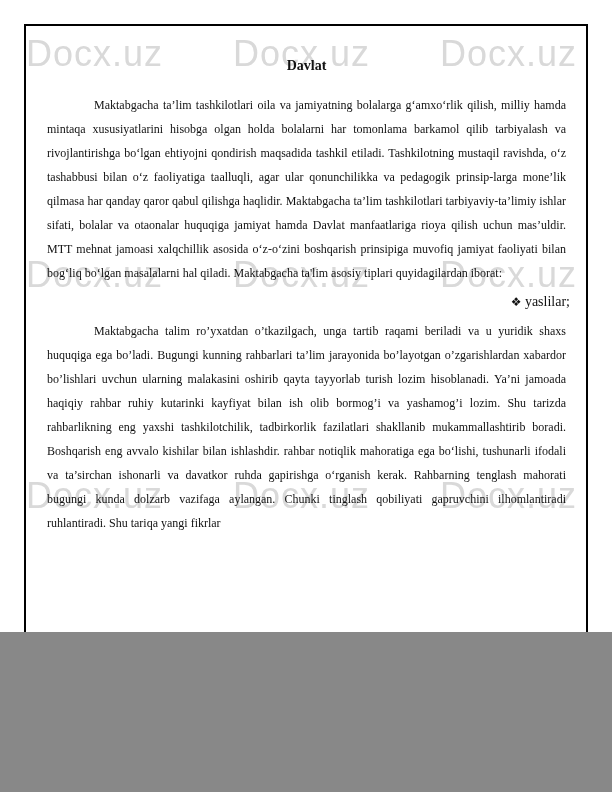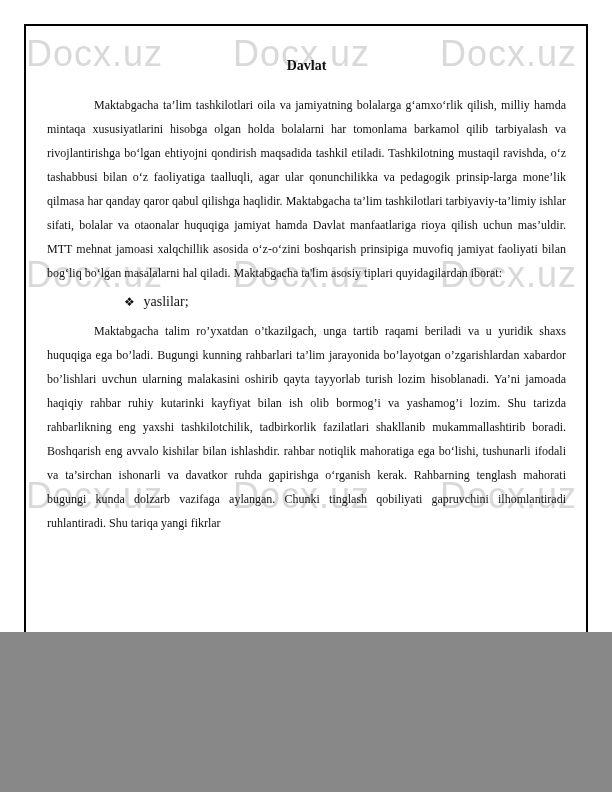--- a/index.html
+++ b/index.html
@@ -43,20 +43,21 @@
     margin:4px;
     font-size:12px;line-height:24px;
     text-align:justify;
     text-indent:47px;
   }
   .para.first{margin-top:15px;}
   .bullet-list{
     list-style:none;
     margin:2px 0;
     padding:0 0 0 81px;
+    text-align:right;
   }
   .bullet-list li{
     font-size:14px;line-height:25px;
   }
   .bullet-glyph{
     display:inline-block;
     width:16px;
     font-size:12px;
   }
   .page-number{

